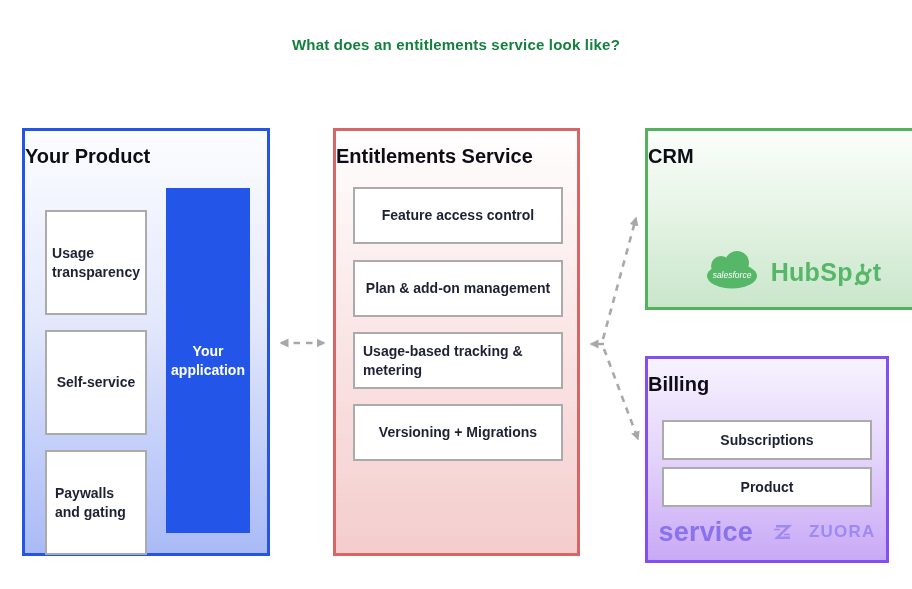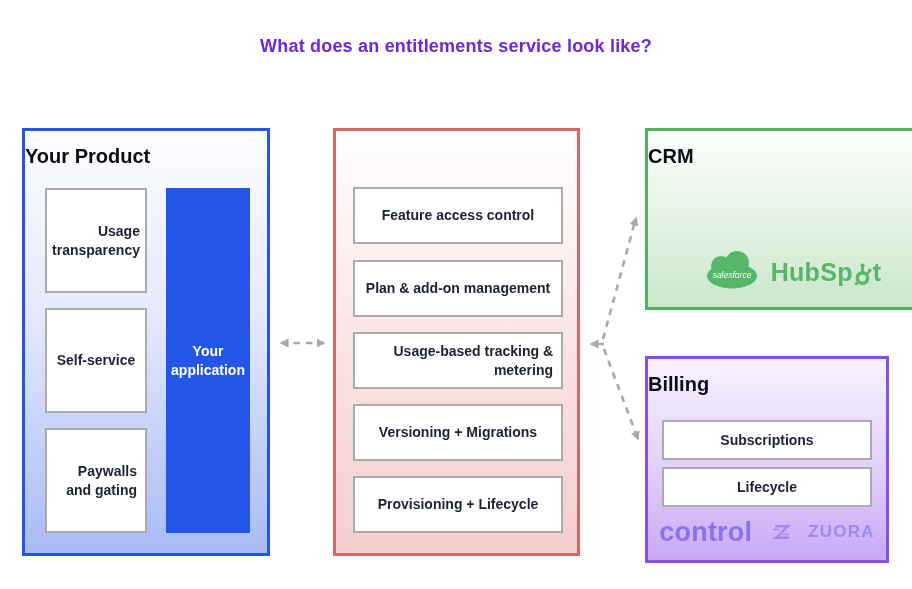--- a/index.html
+++ b/index.html
@@ -1,46 +1,46 @@
 <!DOCTYPE html>
 <html><head>
 <meta charset="utf-8">
 <style>
   html,body{margin:0;padding:0;background:#ffffff;}
   body{width:912px;height:589px;position:relative;overflow:hidden;
        font-family:"Liberation Sans", sans-serif;}
   .stage{position:absolute;left:0;top:0;width:912px;height:589px;}
 
   .main-title{position:absolute;left:0;top:36px;width:100%;text-align:center;
-    font-size:18px;font-weight:600;color:#6d28d9;letter-spacing:0.2px;}
+    font-size:15px;font-weight:600;color:#15803d;letter-spacing:0.2px;}
 
   .panel{position:absolute;box-sizing:border-box;}
   .panel-title{position:absolute;left:0;top:14px;width:100%;
     font-size:20px;font-weight:700;color:#0d0d16;}
 
   .panel-product{left:22px;top:128px;width:248px;height:428px;
     border:3px solid #2255e8;
     background:linear-gradient(180deg,#fcfdff 0%,#e3e8fc 45%,#a9baf7 100%);}
   .panel-entitlements{left:333px;top:128px;width:247px;height:428px;
     border:3px solid #d96666;
     background:linear-gradient(180deg,#fffefe 0%,#fbe7e7 45%,#f4cdcd 100%);}
   .panel-crm{left:645px;top:128px;width:296px;height:182px;
     border:3px solid #53b25e;
     background:linear-gradient(180deg,#fbfefb 0%,#e4f3e4 50%,#c9e6ca 100%);}
   .panel-billing{left:645px;top:356px;width:244px;height:207px;
     border:3px solid #8250f0;
     background:linear-gradient(180deg,#f7f2fe 0%,#e3d3fb 50%,#c9a9f6 100%);}
 
   .box{position:absolute;box-sizing:border-box;background:#ffffff;
     border:2px solid #ababab;display:flex;align-items:center;justify-content:center;
-    text-align:right;font-size:14px;font-weight:600;color:#1d2233;line-height:1.3;
+    text-align:left;font-size:14px;font-weight:600;color:#1d2233;line-height:1.3;
     padding:18px 8px;}
 
   
-  .prod-box{left:20px;width:102px;height:105px;}
+  .prod-box{left:20px;width:102px;height:105px;margin-top:22px;}
   .prod-box-0{top:57px;} .prod-box-1{top:177px;} .prod-box-2{top:297px;}
   .app-column{position:absolute;left:141px;top:57px;width:84px;height:345px;
     background:#2356e8;display:flex;align-items:center;justify-content:center;
     text-align:center;color:#ffffff;font-size:14px;font-weight:600;line-height:1.3;
     padding:0 6px;box-sizing:border-box;}
 
   
   .ent-box{left:17px;width:210px;height:57px;}
   .ent-box-0{top:56px;} .ent-box-1{top:129px;} .ent-box-2{top:201px;}
   .ent-box-3{top:273px;} .ent-box-4{top:345px;}
@@ -74,25 +74,25 @@
 
   <div class="panel panel-product">
     <div class="panel-title">Your Product</div>
     <div class="box prod-box prod-box-0">Usage transparency</div>
     <div class="box prod-box prod-box-1">Self-service</div>
     <div class="box prod-box prod-box-2">Paywalls and gating</div>
     <div class="app-column">Your application</div>
   </div>
 
   <div class="panel panel-entitlements">
+    <div class="panel-title">Entitlements Service</div>
     <div class="box ent-box ent-box-0">Feature access control</div>
     <div class="box ent-box ent-box-1">Plan &amp; add-on management</div>
     <div class="box ent-box ent-box-2">Usage-based tracking &amp; metering</div>
     <div class="box ent-box ent-box-3">Versioning + Migrations</div>
-    <div class="box ent-box ent-box-4">Provisioning + Lifecycle</div>
   </div>
 
   <div class="panel panel-crm">
     <div class="panel-title">CRM</div>
     <div class="crm-logos">
       <span>
         <svg width="54" height="40" viewBox="0 0 54 40" aria-hidden="true">
           <g fill="#56b768">
             <ellipse cx="27" cy="26" rx="25" ry="12.5"></ellipse>
             <circle cx="16" cy="16" r="10"></circle>
@@ -112,23 +112,23 @@
           <circle cx="2.4" cy="20.6" r="1.7" fill="#56b768"></circle>
         </svg>
         <span>t</span>
       </span>
     </div>
   </div>
 
   <div class="panel panel-billing">
     <div class="panel-title">Billing</div>
     <div class="box bill-box bill-box-0">Subscriptions</div>
-    <div class="box bill-box bill-box-1">Lifecycle</div>
+    <div class="box bill-box bill-box-1">Product</div>
     <div class="bill-logos">
-      <span class="stripe-logo">control</span>
+      <span class="stripe-logo">service</span>
       <span class="zuora-logo">
         <svg width="22" height="20" viewBox="0 0 22 20" aria-hidden="true">
           <path d="M5,4.2 H18 L6,15.8 H19" fill="none" stroke="#9e8af2" stroke-width="2.4"></path>
           <path d="M3,7.5 h6 M13,12.5 h6" fill="none" stroke="#9e8af2" stroke-width="1.6"></path>
         </svg>
         <span class="zuora-text">ZUORA</span>
       </span>
     </div>
   </div>
 

